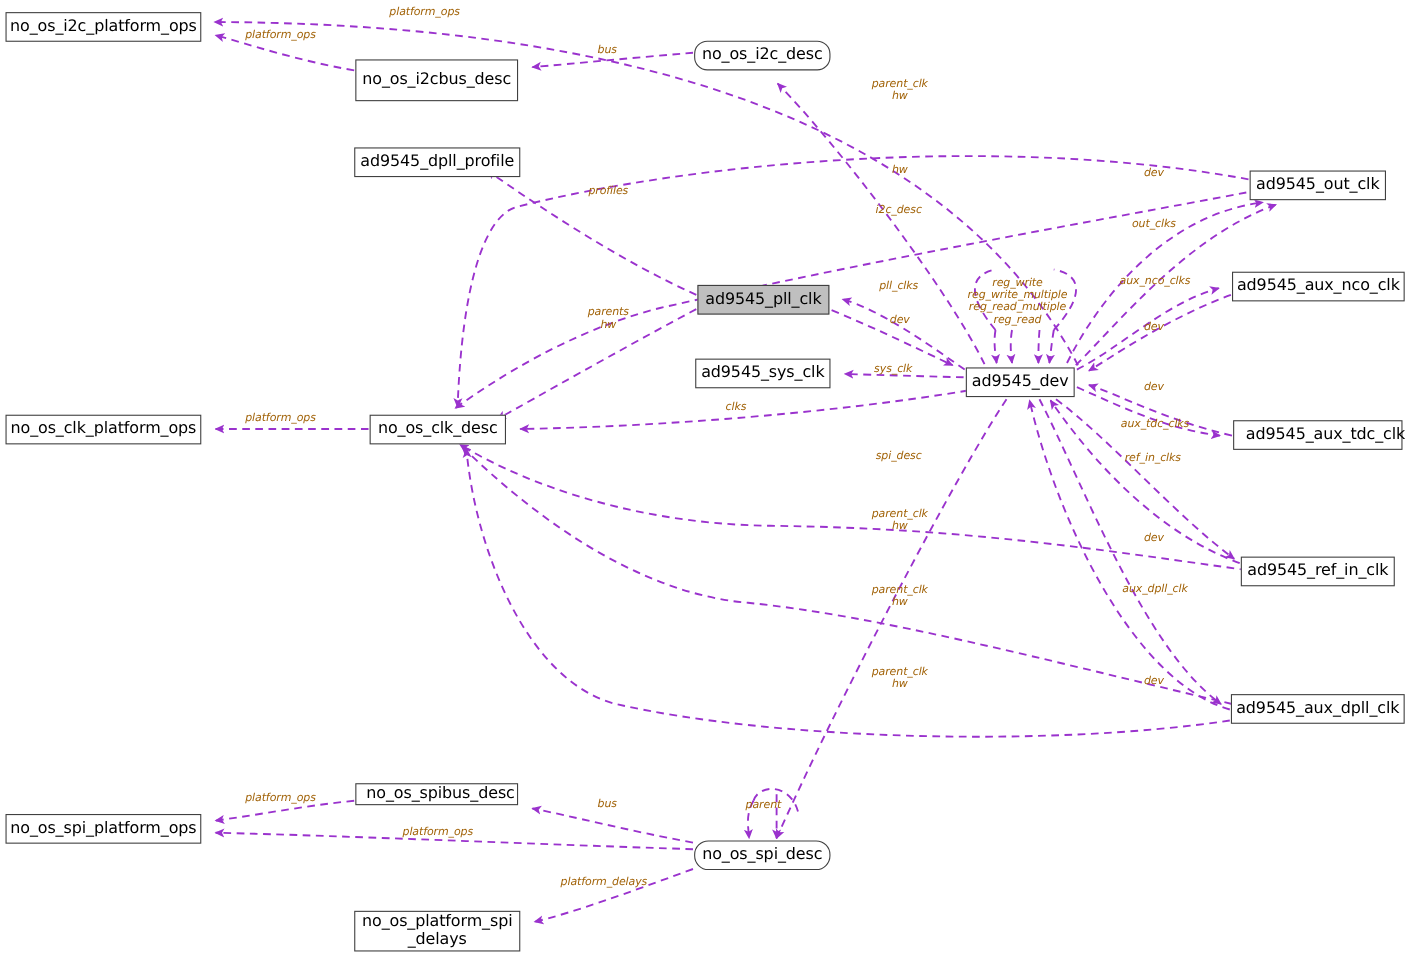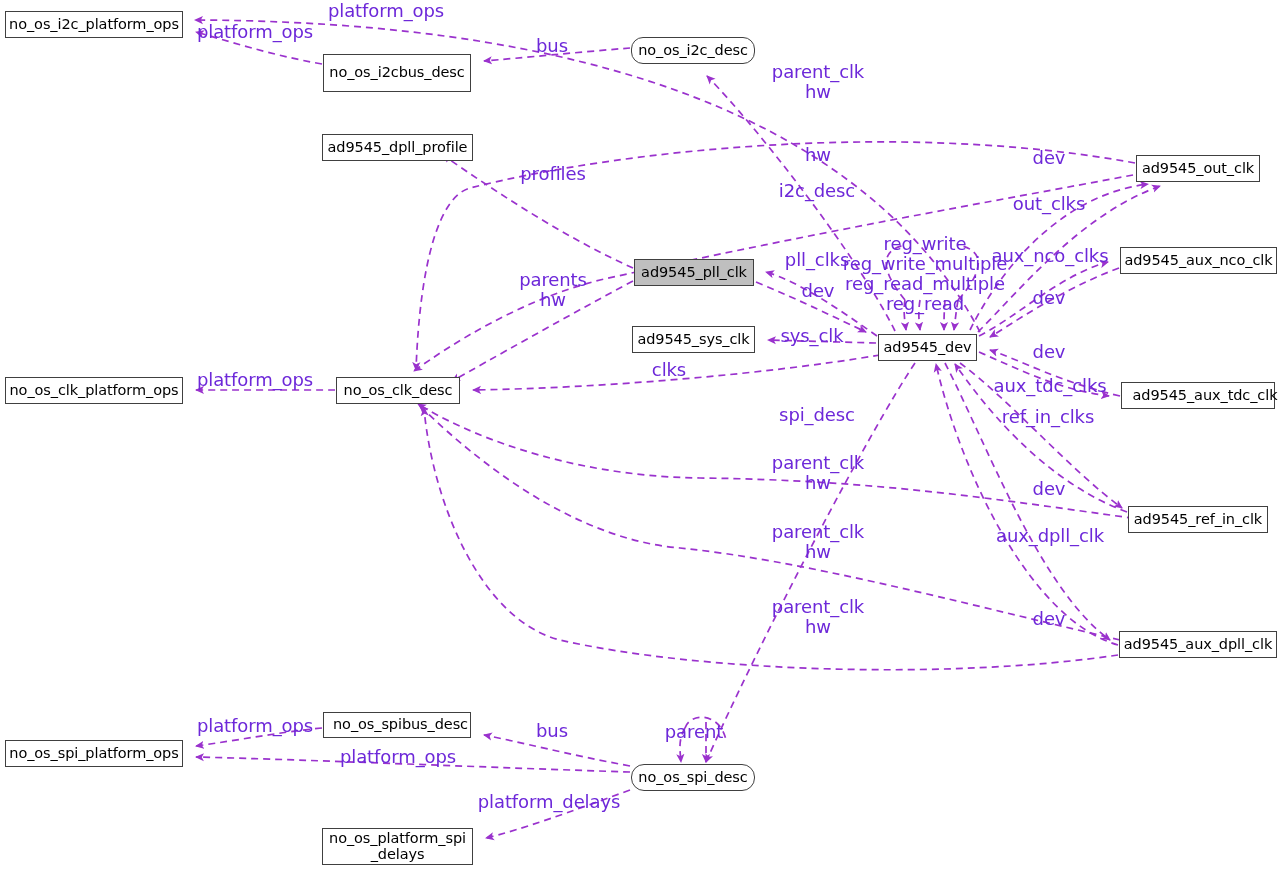--- a/index.html
+++ b/index.html
@@ -35,28 +35,29 @@
     justify-content: center;
     text-align: center;
     white-space: pre-line;
     letter-spacing: -0.1px;
   }
   .node-box.highlight {
     background: #bfbfbf;
   }
   .edge-label {
     position: absolute;
-    font-size: 18px;
-    color: #6d28d9;
+    font-size: 10px;
+    color: #a16207;
     line-height: 1.12;
     text-align: center;
     white-space: pre-line;
     transform: translate(-50%, -50%);
     pointer-events: none;
     letter-spacing: -0.1px;
+    font-style: italic;
   }
 </style>
 </head>
 <body>
 
 <div id="diagram-root">
 
   <svg class="graph-canvas" viewBox="0 0 1283 873" xmlns="http://www.w3.org/2000/svg">
     <defs>
       <marker id="arrowhead" markerWidth="9" markerHeight="9" refX="8" refY="4.5" orient="auto" markerUnits="userSpaceOnUse">
@@ -148,21 +149,21 @@
   <div class="node-box" style="left:1120px;top:247px;width:157px;height:27px;">ad9545_aux_nco_clk</div>
   <div class="node-box highlight" style="left:634px;top:259px;width:120px;height:27px;">ad9545_pll_clk</div>
   <div class="node-box" style="left:632px;top:326px;width:123px;height:27px;">ad9545_sys_clk</div>
   <div class="node-box" style="left:878px;top:334px;width:99px;height:27px;">ad9545_dev</div>
   <div class="node-box" style="left:5px;top:377px;width:178px;height:27px;">no_os_clk_platform_ops</div>
   <div class="node-box" style="left:336px;top:377px;width:124px;height:27px;">no_os_clk_desc</div>
   <div class="node-box" style="left:1121px;top:382px;width:154px;height:27px;padding-left:14px;">ad9545_aux_tdc_clk</div>
   <div class="node-box" style="left:1128px;top:506px;width:140px;height:27px;">ad9545_ref_in_clk</div>
   <div class="node-box" style="left:1119px;top:631px;width:158px;height:27px;">ad9545_aux_dpll_clk</div>
   <div class="node-box" style="left:5px;top:740px;width:178px;height:27px;">no_os_spi_platform_ops</div>
-  <div class="node-box" style="left:323px;top:712px;width:148px;height:26px;padding-left:7px;">no_os_spibus_desc</div>
+  <div class="node-box" style="left:323px;top:712px;width:148px;height:20px;padding-left:7px;">no_os_spibus_desc</div>
   <div class="node-box" style="left:631px;top:764px;width:124px;height:27px;border-radius:13px;">no_os_spi_desc</div>
   <div class="node-box" style="left:322px;top:828px;width:151px;height:37px;">no_os_platform_spi
 _delays</div>
 
   <div class="edge-label" style="left:386px;top:11px;">platform_ops</div>
   <div class="edge-label" style="left:255px;top:32px;">platform_ops</div>
   <div class="edge-label" style="left:552px;top:46px;">bus</div>
   <div class="edge-label" style="left:818px;top:82px;">parent_clk
 hw</div>
   <div class="edge-label" style="left:818px;top:155px;">hw</div>

